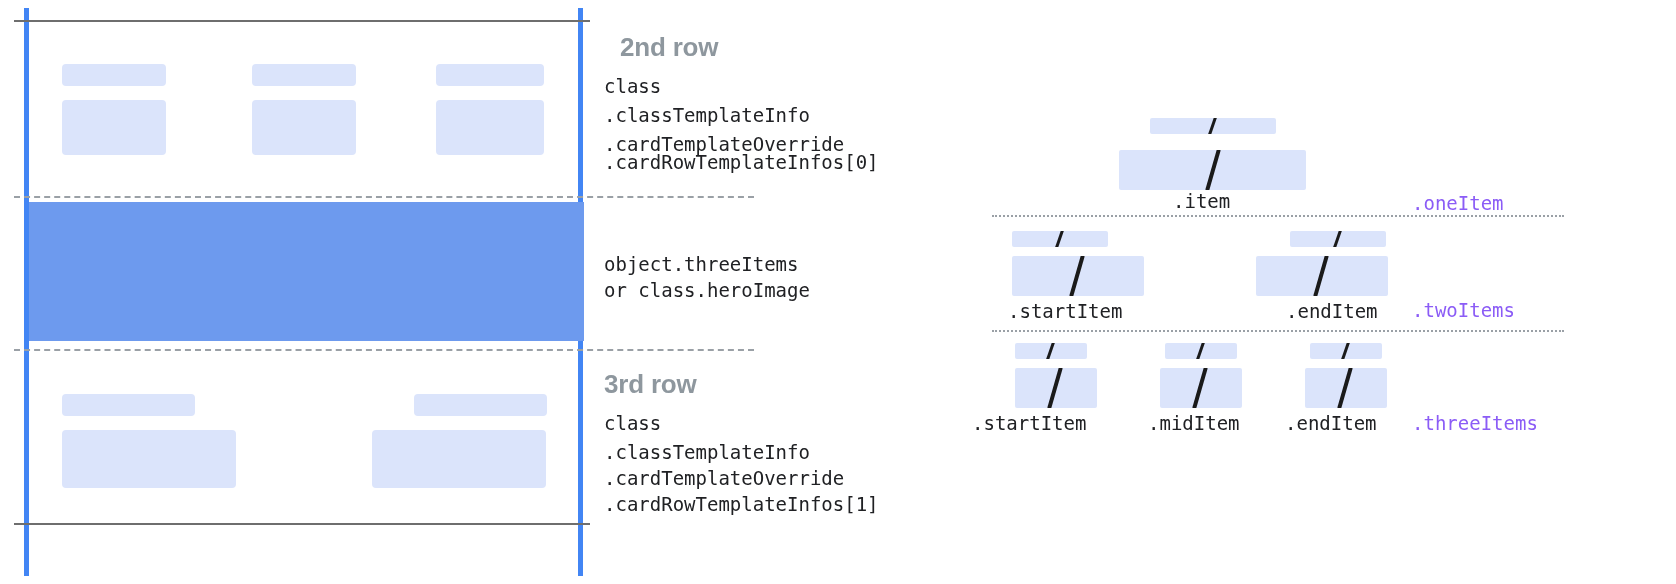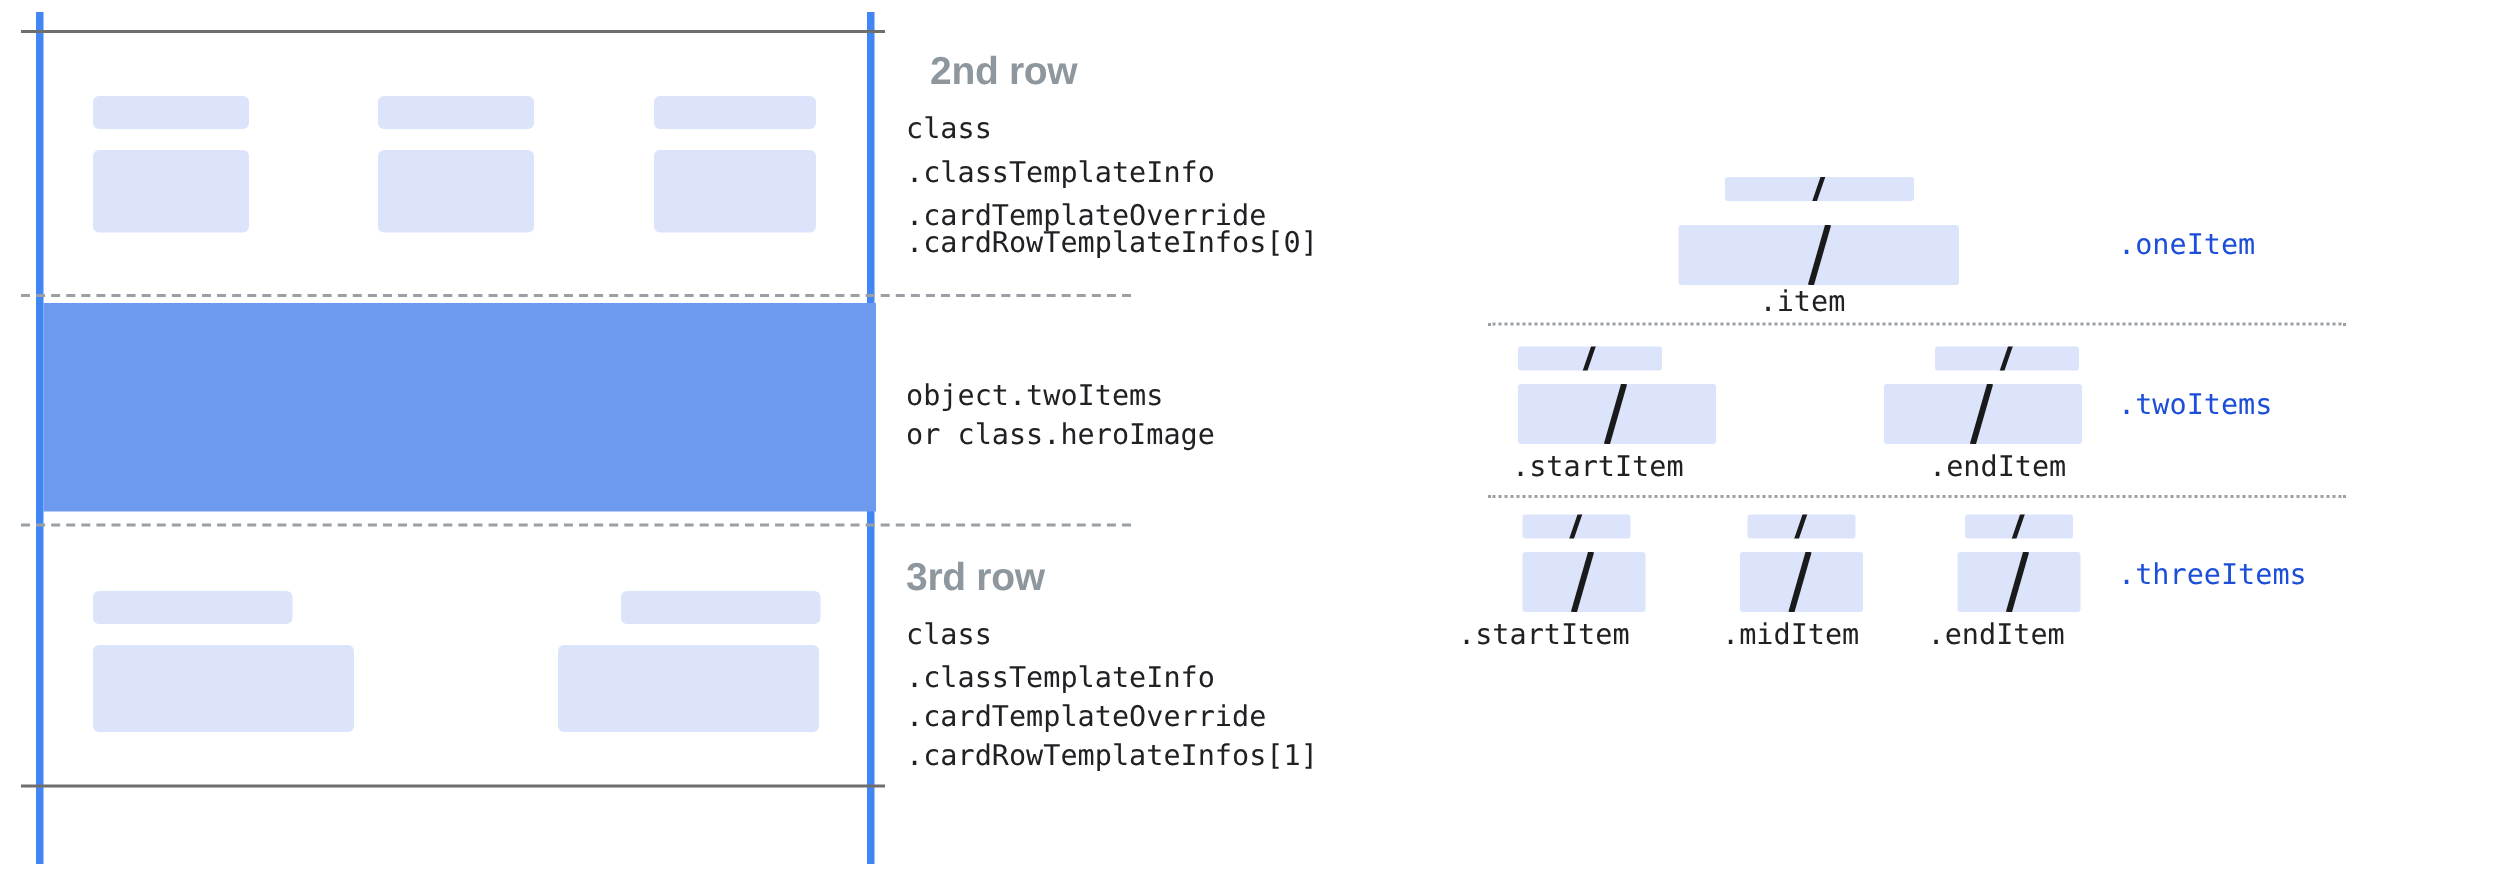--- a/index.html
+++ b/index.html
@@ -143,22 +143,23 @@
     position: absolute;
     font-family: "DejaVu Sans Mono", monospace;
     font-size: 19px;
     color: #202124;
     white-space: pre;
   }
   .group-label {
     position: absolute;
     font-family: "DejaVu Sans Mono", monospace;
     font-size: 19px;
-    color: #1d4ed8;
+    color: #8b5cf6;
     white-space: pre;
+    margin-top: 40px;
   }
 </style>
 </head>
 <body>
 
 <div id="card-diagram">
 
   <div class="rail rail-left"></div>
   <div class="rail rail-right"></div>
 
@@ -187,21 +188,21 @@
 </div>
 
 <div>
 
   <div class="annot annot-title" style="left:620px; top:34px;">2nd row</div>
   <div class="annot annot-code" style="left:604px; top:72px;">class</div>
   <div class="annot annot-code" style="left:604px; top:101px;">.classTemplateInfo</div>
   <div class="annot annot-code" style="left:604px; top:130px;">.cardTemplateOverride</div>
   <div class="annot annot-code" style="left:604px; top:148px;">.cardRowTemplateInfos[0]</div>
 
-  <div class="annot annot-code" style="left:604px; top:250px;">object.twoItems</div>
+  <div class="annot annot-code" style="left:604px; top:250px;">object.threeItems</div>
   <div class="annot annot-code" style="left:604px; top:276px;">or class.heroImage</div>
 
   <div class="annot annot-title" style="left:604px; top:371px;">3rd row</div>
   <div class="annot annot-code" style="left:604px; top:409px;">class</div>
   <div class="annot annot-code" style="left:604px; top:438px;">.classTemplateInfo</div>
   <div class="annot annot-code" style="left:604px; top:464px;">.cardTemplateOverride</div>
   <div class="annot annot-code" style="left:604px; top:490px;">.cardRowTemplateInfos[1]</div>
 </div>
 
 <div id="item-diagram">

